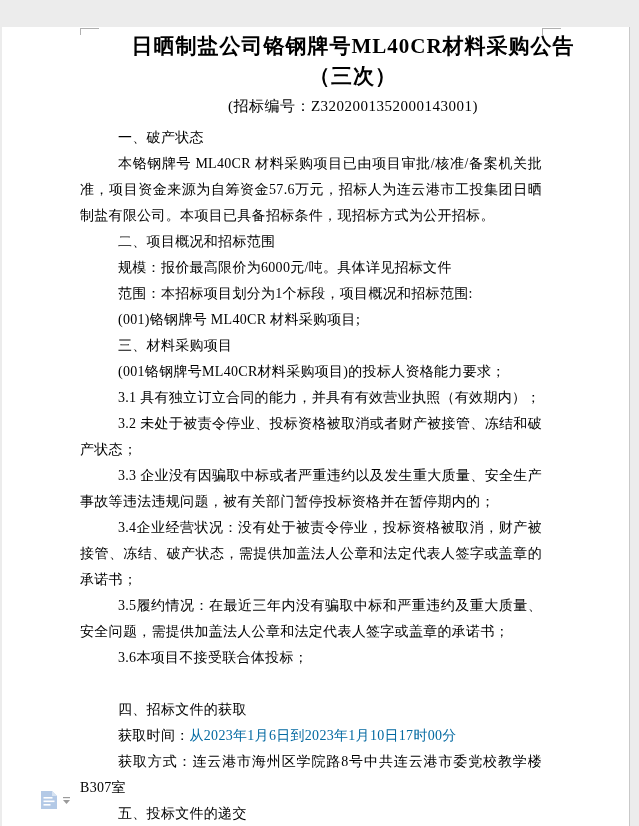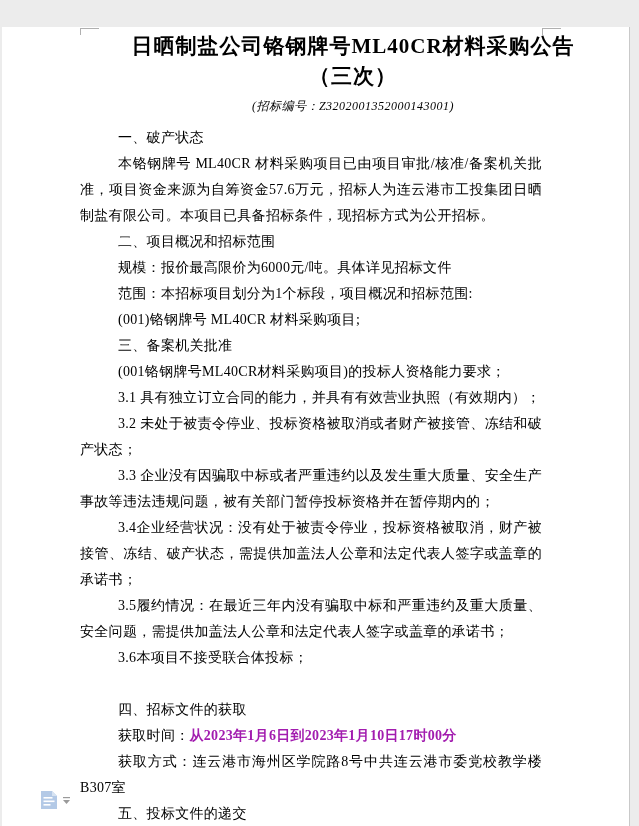--- a/index.html
+++ b/index.html
@@ -49,44 +49,43 @@
     color: #000;
   }
   .title-line {
     font-size: 21px;
     font-weight: bold;
     line-height: 30px;
     letter-spacing: 1px;
     white-space: nowrap;
   }
   .title-line.sub {
-    font-size: 12px;
+    font-size: 15px;
     font-weight: normal;
     letter-spacing: 0.5px;
-    font-style: italic;
   }
 
   
   .doc-body {
     position: absolute;
     left: 78px;
     top: 98px;
     width: 462px;
     font-size: 14px;
     line-height: 26px;
     color: #000;
     text-align: justify;
     letter-spacing: 0.3px;
   }
   .doc-body p {
     margin: 0;
     text-indent: 38px;
   }
   .spacer-line { height: 26px; }
-  .red { color: #a21caf; font-weight: bold; }
+  .red { color: #0369a1; }
 
   
   .paste-options {
     position: absolute;
     left: 38px;
     top: 760px;
     width: 40px;
     height: 26px;
     display: flex;
     align-items: center;
@@ -120,21 +119,21 @@
       <div class="title-line sub">(招标编号：Z3202001352000143001)</div>
     </div>
 
     <div class="doc-body">
       <p>一、破产状态</p>
       <p>本铬钢牌号 ML40CR 材料采购项目已由项目审批/核准/备案机关批准，项目资金来源为自筹资金57.6万元，招标人为连云港市工投集团日晒制盐有限公司。本项目已具备招标条件，现招标方式为公开招标。</p>
       <p>二、项目概况和招标范围</p>
       <p>规模：报价最高限价为6000元/吨。具体详见招标文件</p>
       <p>范围：本招标项目划分为1个标段，项目概况和招标范围:</p>
       <p>(001)铬钢牌号 ML40CR 材料采购项目;</p>
-      <p>三、备案机关批准</p>
+      <p>三、材料采购项目</p>
       <p>(001铬钢牌号ML40CR材料采购项目)的投标人资格能力要求；</p>
       <p>3.1 具有独立订立合同的能力，并具有有效营业执照（有效期内）；</p>
       <p>3.2 未处于被责令停业、投标资格被取消或者财产被接管、冻结和破产状态；</p>
       <p>3.3 企业没有因骗取中标或者严重违约以及发生重大质量、安全生产事故等违法违规问题，被有关部门暂停投标资格并在暂停期内的；</p>
       <p>3.4企业经营状况：没有处于被责令停业，投标资格被取消，财产被接管、冻结、破产状态，需提供加盖法人公章和法定代表人签字或盖章的承诺书；</p>
       <p>3.5履约情况：在最近三年内没有骗取中标和严重违约及重大质量、安全问题，需提供加盖法人公章和法定代表人签字或盖章的承诺书；</p>
       <p>3.6本项目不接受联合体投标；</p>
       <div class="spacer-line"></div>
       <p>四、招标文件的获取</p>
       <p><span>获取时间：</span><span class="red">从2023年1月6日到2023年1月10日17时00分</span></p>

